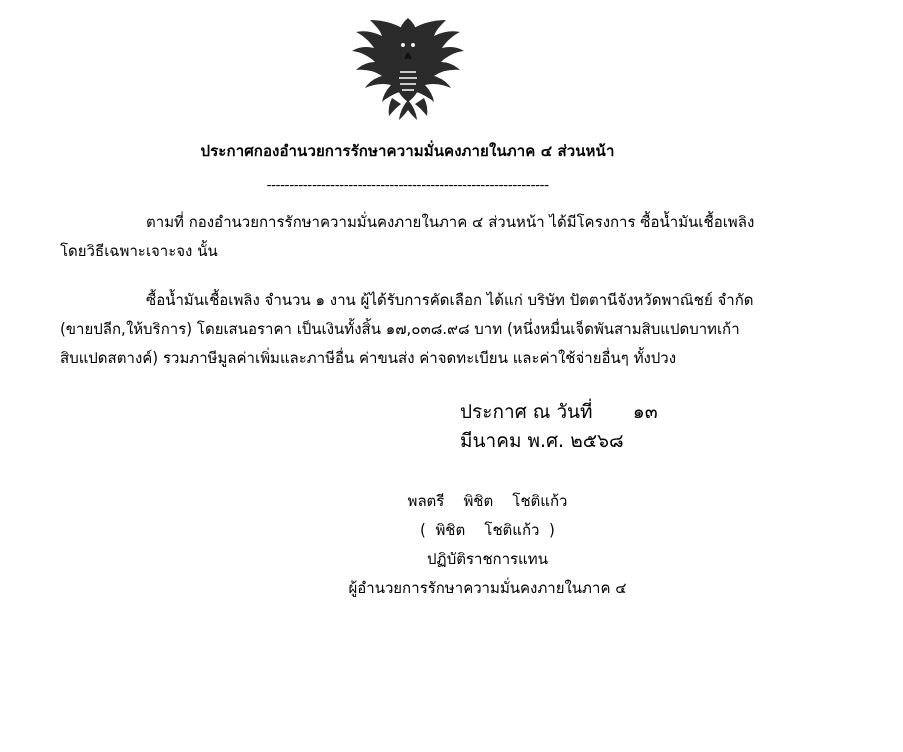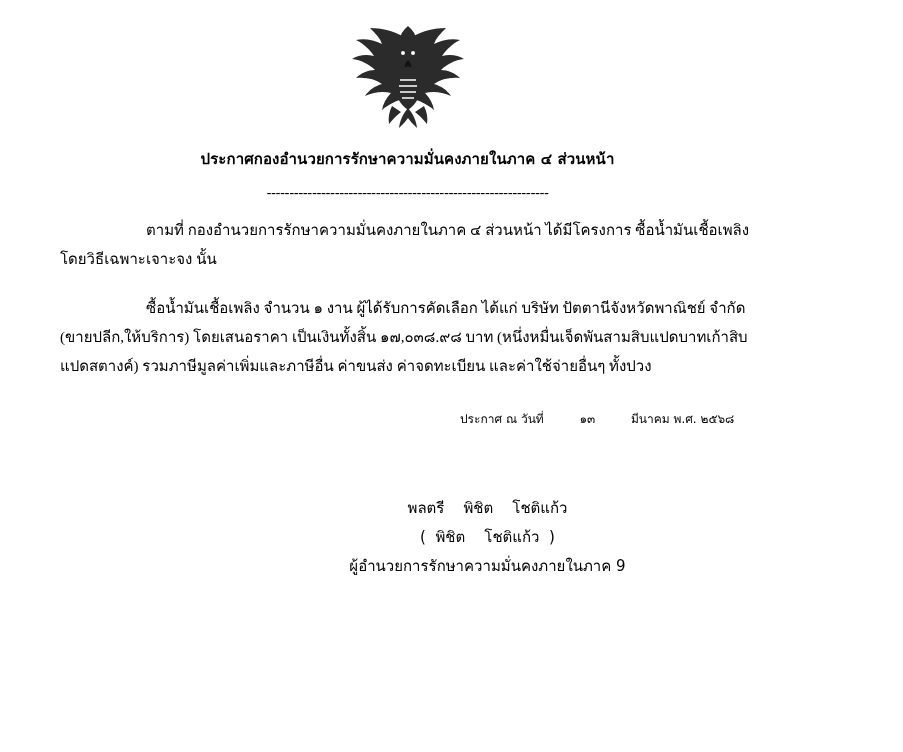--- a/index.html
+++ b/index.html
@@ -12,21 +12,21 @@
     height: 752px;
     overflow: hidden;
     font-family: "DejaVu Sans", "Liberation Sans", sans-serif;
     color: #000000;
   }
   .page {
     width: 815px;
     height: 752px;
     position: relative;
     box-sizing: border-box;
-    padding: 8px 60px;
+    padding: 0 60px;
   }
   .emblem-wrap {
     display: flex;
     justify-content: center;
     align-items: flex-start;
     padding-top: 14px;
     height: 126px;
     box-sizing: border-box;
   }
   .emblem {
@@ -54,37 +54,36 @@
   }
   .body-block {
     margin-top: 10px;
     font-size: 15px;
     line-height: 29px;
   }
   .para {
     text-align: left;
     text-indent: 86px;
     margin: 0 0 2px 0;
-    font-family: Liberation Serif, serif;
   }
   .para.p2 {
     margin-top: 20px;
   }
   .date-line {
     margin-top: 24px;
-    font-size: 12px;
+    font-size: 19px;
     line-height: 29px;
     padding-left: 400px;
   }
   .date-gap {
     display: inline-block;
     width: 28px;
   }
   .sign-block {
-    margin-top: 60px;
+    margin-top: 32px;
     text-align: center;
     font-size: 15px;
     line-height: 29px;
     padding-left: 160px;
   }
   .sign-line {
     white-space: pre;
   }
 </style>
 </head>
@@ -133,16 +132,17 @@
     <span>ประกาศ ณ วันที่</span>
     <span class="date-gap"></span>
     <span>๑๓</span>
     <span class="date-gap"></span>
     <span>มีนาคม พ.ศ. ๒๕๖๘</span>
   </div>
 
   <div class="sign-block">
     <div class="sign-line">พลตรี    พิชิต    โชติแก้ว</div>
     <div class="sign-line">(  พิชิต    โชติแก้ว  )</div>
-    <div class="sign-line">ผู้อำนวยการรักษาความมั่นคงภายในภาค 9</div>
+    <div class="sign-line">ปฏิบัติราชการแทน</div>
+    <div class="sign-line">ผู้อำนวยการรักษาความมั่นคงภายในภาค ๔</div>
   </div>
 
 </div>
 
 </body></html>

